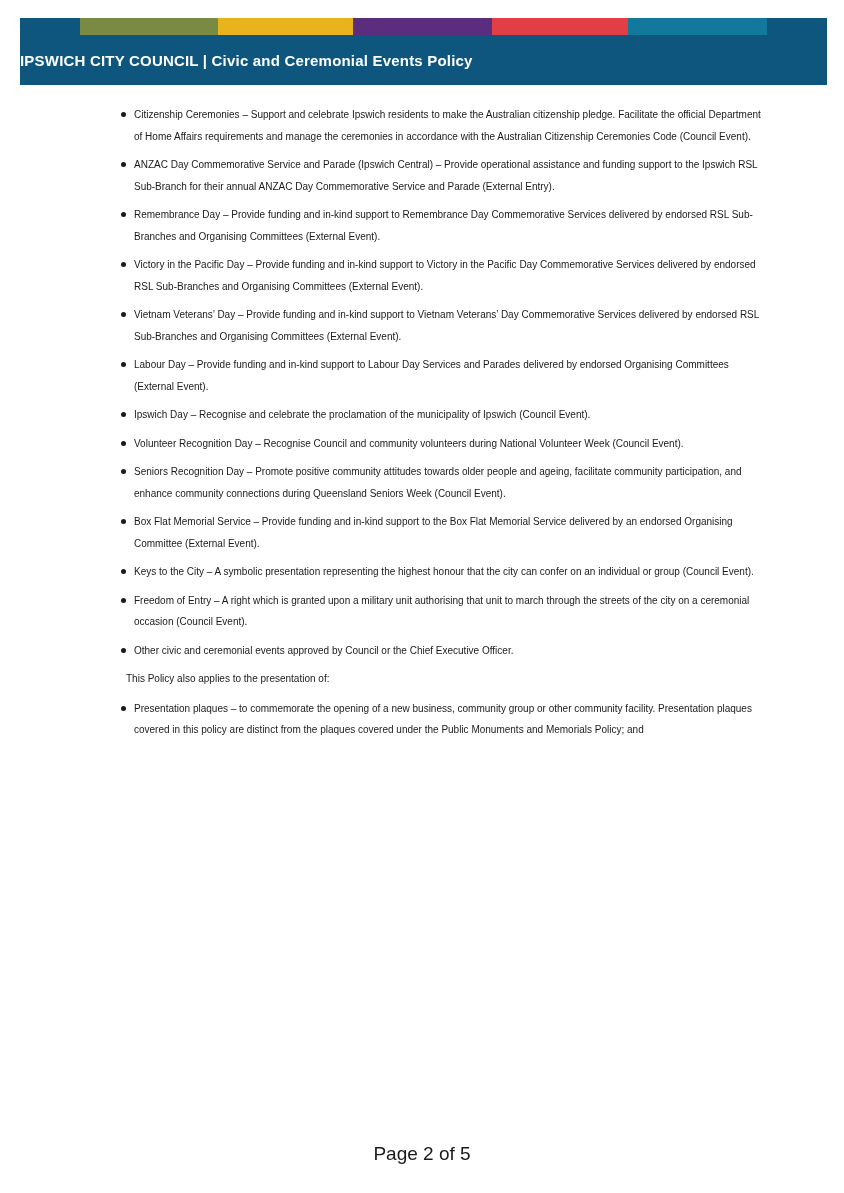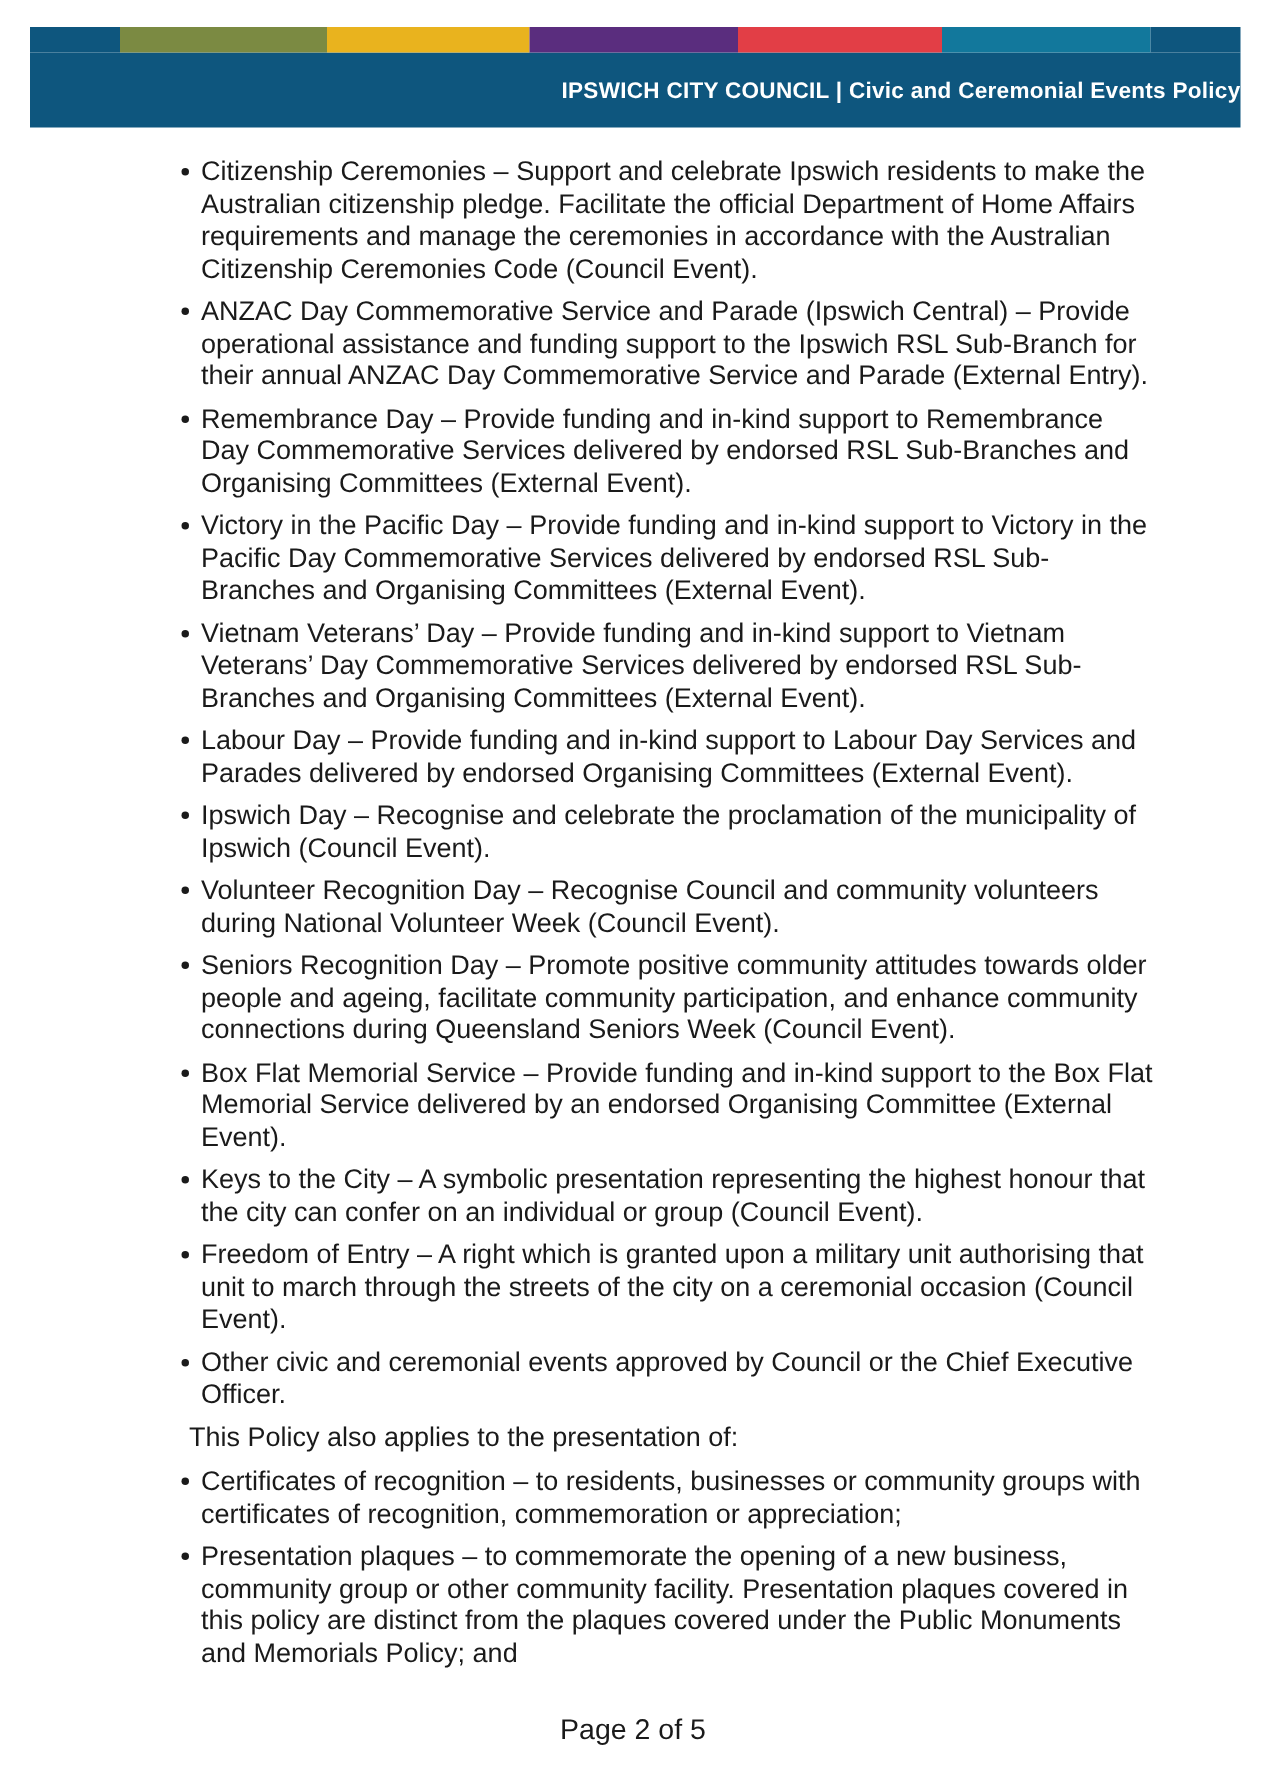--- a/index.html
+++ b/index.html
@@ -34,37 +34,37 @@
   .stripe .seg:nth-child(2) { width: 138px; }
   .stripe .seg:nth-child(3) { width: 135px; }
   .stripe .seg:nth-child(4) { width: 139px; }
   .stripe .seg:nth-child(5) { width: 136px; }
   .stripe .seg:nth-child(6) { width: 139px; }
   .stripe .seg:nth-child(7) { width: 60px; }
   .title-bar {
     height: 50px;
     display: flex;
     align-items: center;
-    justify-content: flex-end;
+    justify-content: flex-start;
   }
   .title-bar .title {
     color: #ffffff;
     font-size: 15px;
     font-weight: bold;
     letter-spacing: 0.2px;
     white-space: nowrap;
   }
 
   
   .body-content {
     position: absolute;
     left: 120px;
     top: 104px;
     width: 650px;
-    font-size: 18px;
+    font-size: 10px;
     line-height: 21.5px;
   }
   ul.bullets { list-style: none; }
   ul.bullets li {
     display: flex;
     margin-bottom: 7px;
   }
   ul.bullets .dot {
     flex: none;
     width: 14px;
@@ -183,24 +183,20 @@
         <li>
           <span class="dot"></span>
           <span class="txt">Other civic and ceremonial events approved by Council or the Chief Executive Officer.</span>
         </li>
       </ul>
 
     <p class="interlude">This Policy also applies to the presentation of:</p>
 
     <ul class="bullets">
 
-        <li>
-          <span class="dot"></span>
-          <span class="txt">Certificates of recognition – to residents, businesses or community groups with certificates of recognition, commemoration or appreciation;</span>
-        </li>
 
         <li>
           <span class="dot"></span>
           <span class="txt">Presentation plaques – to commemorate the opening of a new business, community group or other community facility.  Presentation plaques covered in this policy are distinct from the plaques covered under the Public Monuments and Memorials Policy; and</span>
         </li>
       </ul>
 
   </div>
 
   <div class="footer">

